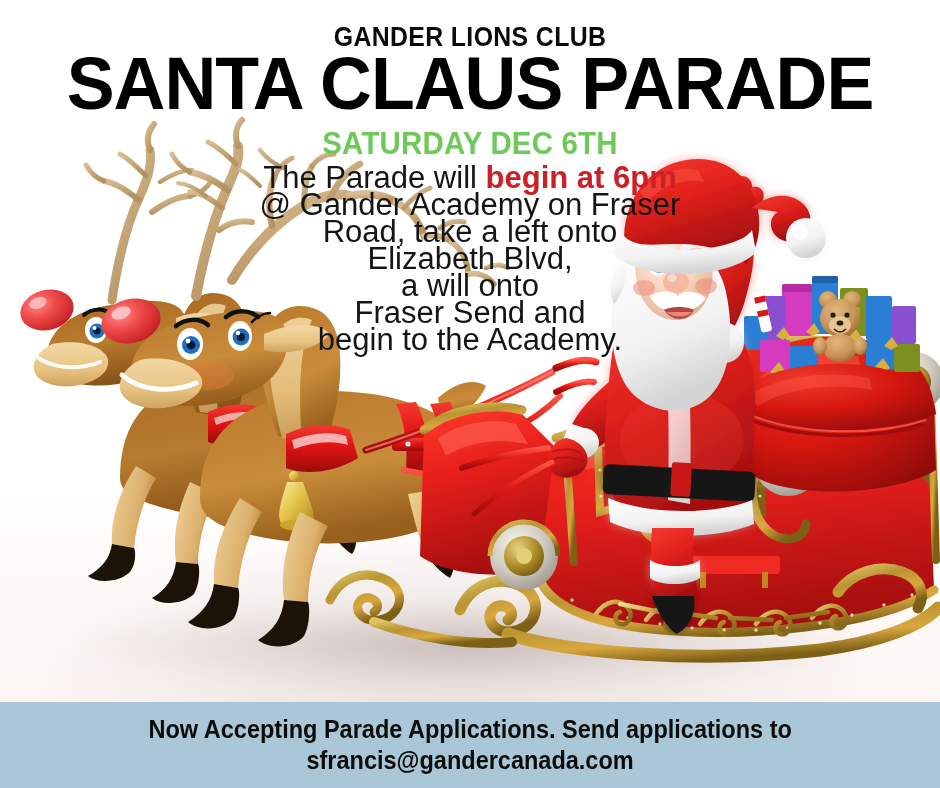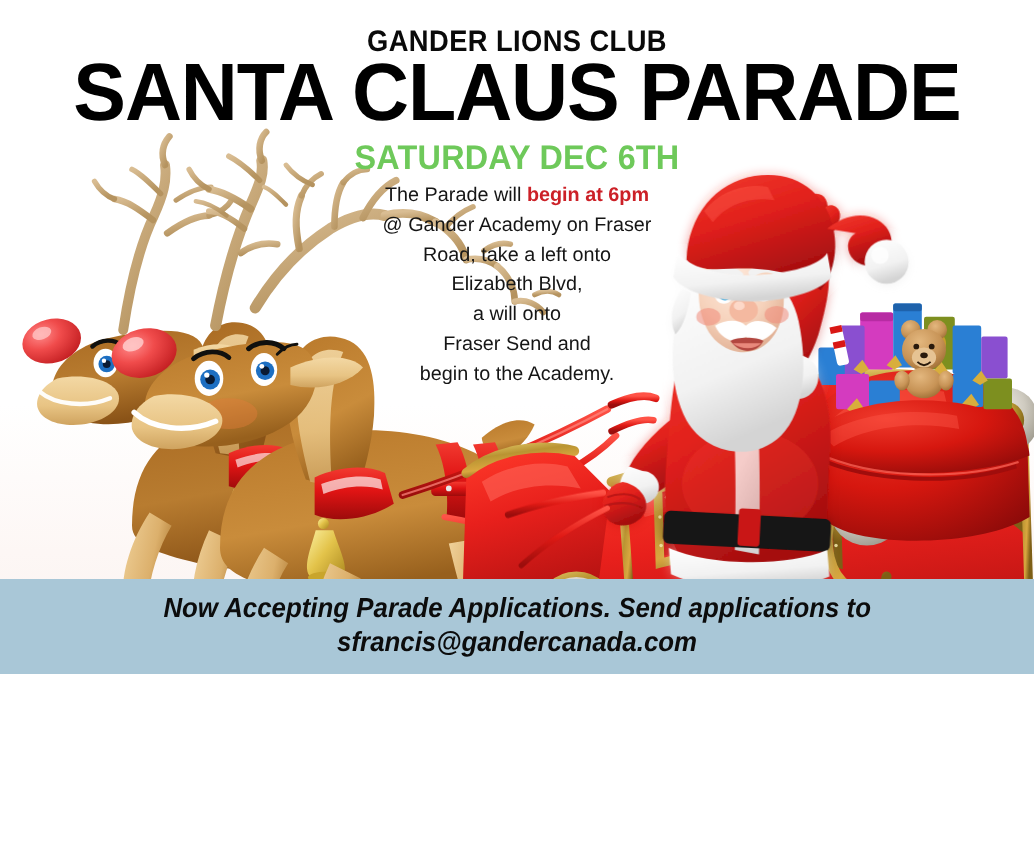--- a/index.html
+++ b/index.html
@@ -5,21 +5,21 @@
   * { margin:0; padding:0; box-sizing:border-box; }
   html,body { width:940px; height:788px; }
   body {
     font-family:"Liberation Sans", sans-serif;
     background:#ffffff;
     overflow:hidden;
     position:relative;
   }
   #poster {
     position:relative;
-    width:940px; height:612px;
+    width:940px; height:788px;
     background:
       radial-gradient(ellipse 600px 180px at 48% 660px, rgba(205,190,186,.45) 0%, rgba(250,244,242,0) 70%),
       linear-gradient(to bottom, #ffffff 0%, #ffffff 60%, #fdf7f5 82%, #faf2ef 100%);
     overflow:hidden;
   }
 
   
   .kicker {
     position:absolute; top:22px; left:0; width:940px;
     text-align:center;
@@ -48,35 +48,35 @@
     font-weight:bold;
     font-size:31px;
     letter-spacing:.2px;
     color:#6ec95a;
     transform:scaleX(.95);
     z-index:30;
   }
   .bodyblock {
     position:absolute; top:164px; left:190px; width:560px;
     text-align:center;
-    font-size:18px;
+    font-size:31px;
     line-height:27px;
     color:#151515;
     z-index:30;
   }
   .bodyblock .line { white-space:nowrap; }
   .bodyblock b { color:#cc2027; font-weight:bold; }
 
   
   .footer {
     position:absolute; left:0; bottom:0; width:940px; height:86px;
     background:#a9c7d7;
     z-index:40;
     display:flex; flex-direction:column;
-    align-items:center; justify-content:center;font-style:italic;
+    align-items:center; justify-content:center;
   }
   .footer .fline {
     font-weight:bold;
     font-size:25px;
     line-height:31px;
     color:#0c0c0c;
     text-align:center;
     transform:scaleX(.94);
     white-space:nowrap;
   }

